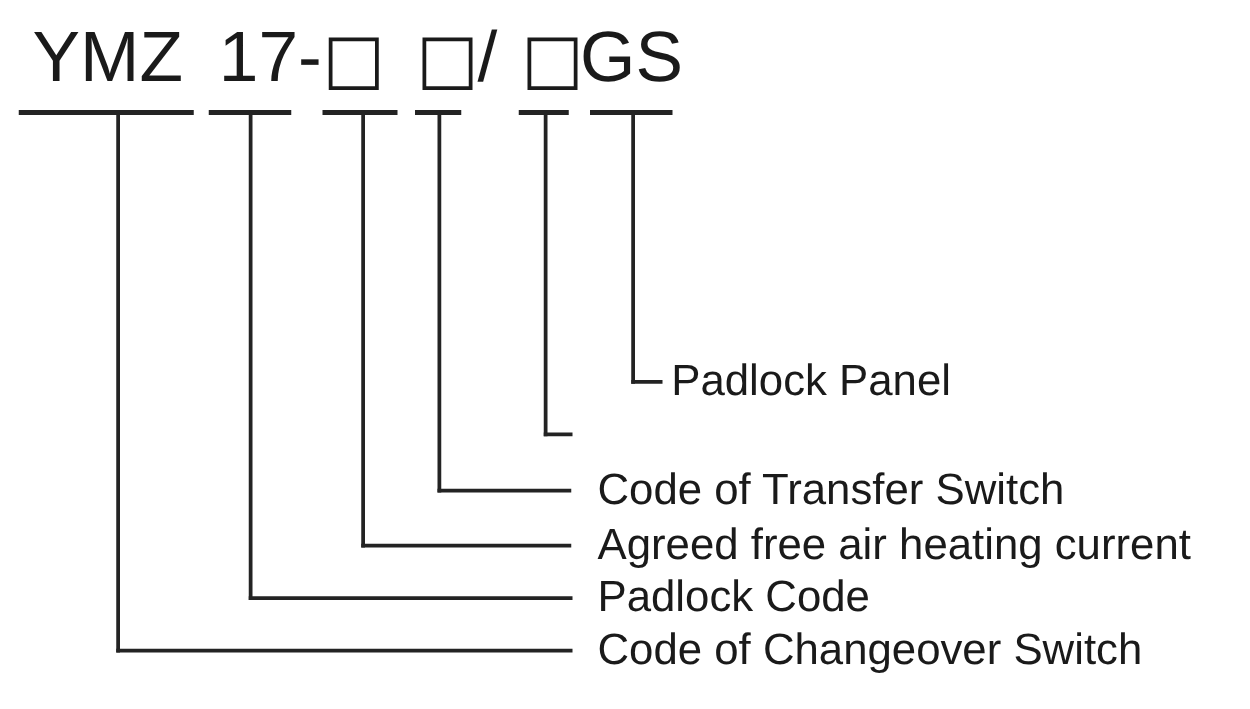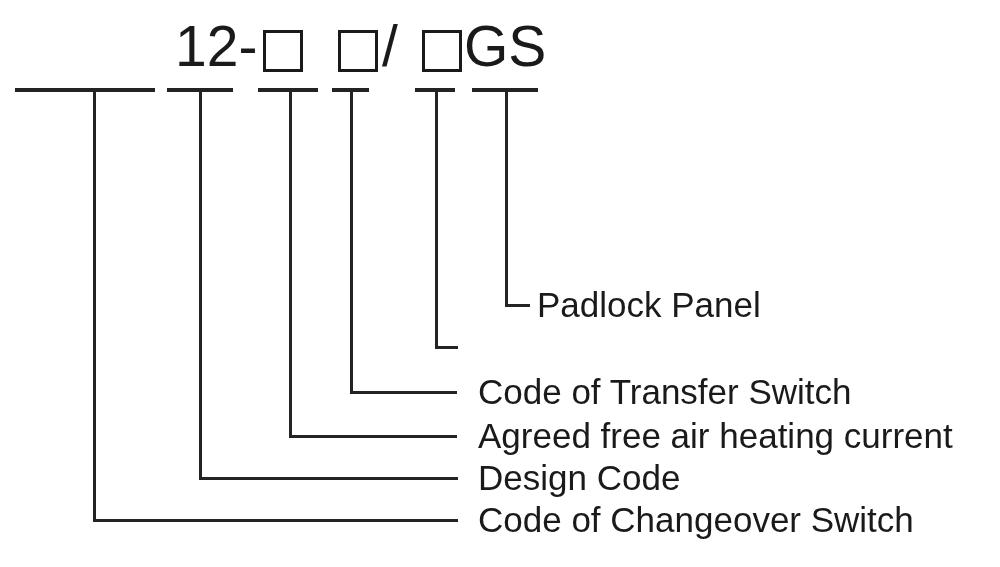--- a/index.html
+++ b/index.html
@@ -50,21 +50,22 @@
     font-size:35px;line-height:40px;
     white-space:nowrap;
     color:var(--ink);
   }
 </style>
 </head>
 <body>
 
 <div id="stage">
 
-  <span class="tseg" style="left:175px;">12-</span>
+  <span class="tseg" style="left:26px;">YMZ</span>
+  <span class="tseg" style="left:175px;">17-</span>
   <div class="code-box" style="left:263px;"></div>
   <div class="code-box" style="left:338px;"></div>
   <span class="tseg" style="left:382px;">/</span>
   <div class="code-box" style="left:422px;"></div>
   <span class="tseg" style="left:464px;">GS</span>
 
   <div class="bar" style="left:15px;width:140px;"></div>
   <div class="bar" style="left:167px;width:66px;"></div>
   <div class="bar" style="left:258px;width:60px;"></div>
   <div class="bar" style="left:332px;width:37px;"></div>
@@ -81,16 +82,16 @@
   <div class="hline" style="left:93px;top:519px;width:365px;"></div>
   <div class="hline" style="left:199px;top:477px;width:259px;"></div>
   <div class="hline" style="left:289px;top:435px;width:168px;"></div>
   <div class="hline" style="left:350px;top:391px;width:107px;"></div>
   <div class="hline" style="left:435px;top:346px;width:23px;"></div>
   <div class="hline" style="left:505px;top:304px;width:25px;"></div>
 
   <div class="callout" style="left:537px;top:285px;">Padlock Panel</div>
   <div class="callout" style="left:478px;top:416px;">Agreed free air heating current</div>
   <div class="callout" style="left:478px;top:372px;">Code of Transfer Switch</div>
-  <div class="callout" style="left:478px;top:458px;">Design Code</div>
+  <div class="callout" style="left:478px;top:458px;">Padlock Code</div>
   <div class="callout" style="left:478px;top:500px;">Code of Changeover Switch</div>
 
 </div>
 
 </body></html>

